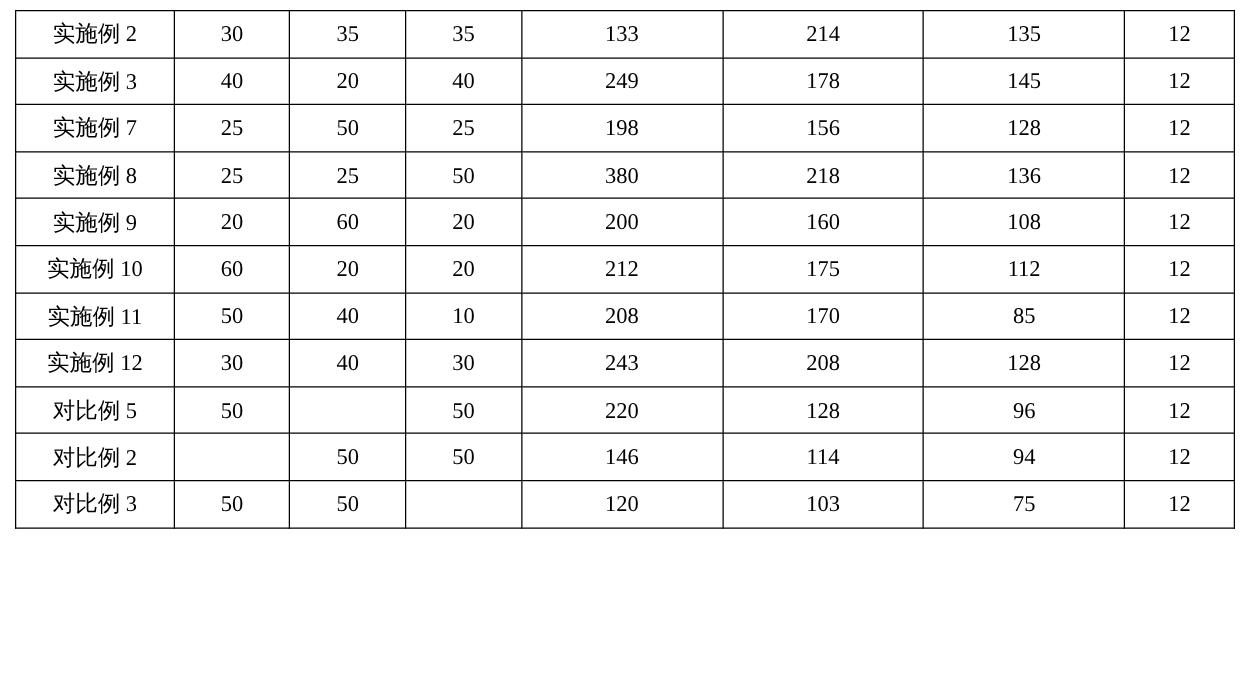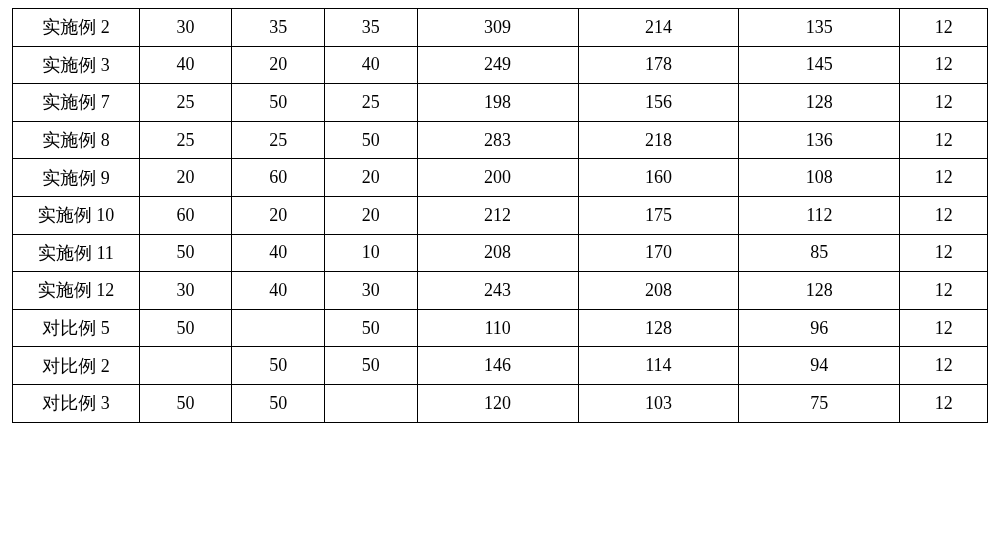--- a/index.html
+++ b/index.html
@@ -45,21 +45,21 @@
 </head>
 <body>
 
 <table>
   <tbody>
     <tr>
       <td class="label-col">实施例 2</td>
       <td class="col-narrow">30</td>
       <td class="col-narrow">35</td>
       <td class="col-narrow">35</td>
-      <td class="col-wide">309</td>
+      <td class="col-wide">133</td>
       <td class="col-wide">214</td>
       <td class="col-wide">135</td>
       <td class="col-last">12</td>
     </tr>
     <tr>
       <td class="label-col">实施例 3</td>
       <td class="col-narrow">40</td>
       <td class="col-narrow">20</td>
       <td class="col-narrow">40</td>
       <td class="col-wide">249</td>
@@ -75,21 +75,21 @@
       <td class="col-wide">198</td>
       <td class="col-wide">156</td>
       <td class="col-wide">128</td>
       <td class="col-last">12</td>
     </tr>
     <tr>
       <td class="label-col">实施例 8</td>
       <td class="col-narrow">25</td>
       <td class="col-narrow">25</td>
       <td class="col-narrow">50</td>
-      <td class="col-wide">283</td>
+      <td class="col-wide">380</td>
       <td class="col-wide">218</td>
       <td class="col-wide">136</td>
       <td class="col-last">12</td>
     </tr>
     <tr>
       <td class="label-col">实施例 9</td>
       <td class="col-narrow">20</td>
       <td class="col-narrow">60</td>
       <td class="col-narrow">20</td>
       <td class="col-wide">200</td>
@@ -125,21 +125,21 @@
       <td class="col-wide">243</td>
       <td class="col-wide">208</td>
       <td class="col-wide">128</td>
       <td class="col-last">12</td>
     </tr>
     <tr>
       <td class="label-col">对比例 5</td>
       <td class="col-narrow">50</td>
       <td class="col-narrow"></td>
       <td class="col-narrow">50</td>
-      <td class="col-wide">110</td>
+      <td class="col-wide">220</td>
       <td class="col-wide">128</td>
       <td class="col-wide">96</td>
       <td class="col-last">12</td>
     </tr>
     <tr>
       <td class="label-col">对比例 2</td>
       <td class="col-narrow"></td>
       <td class="col-narrow">50</td>
       <td class="col-narrow">50</td>
       <td class="col-wide">146</td>

